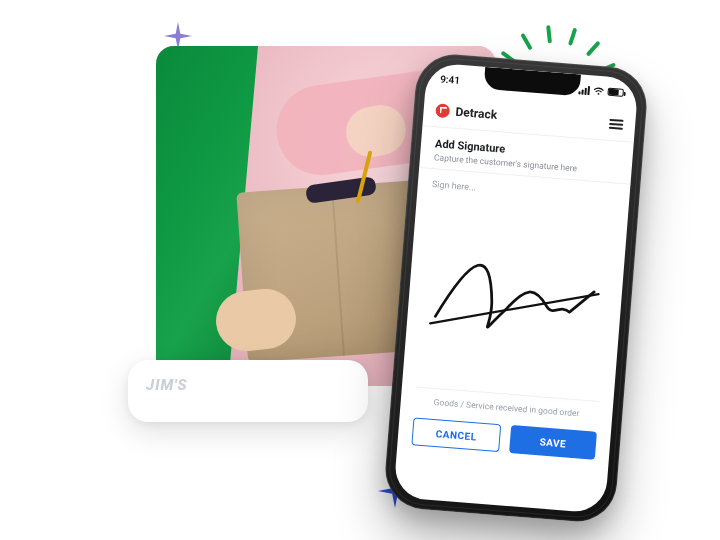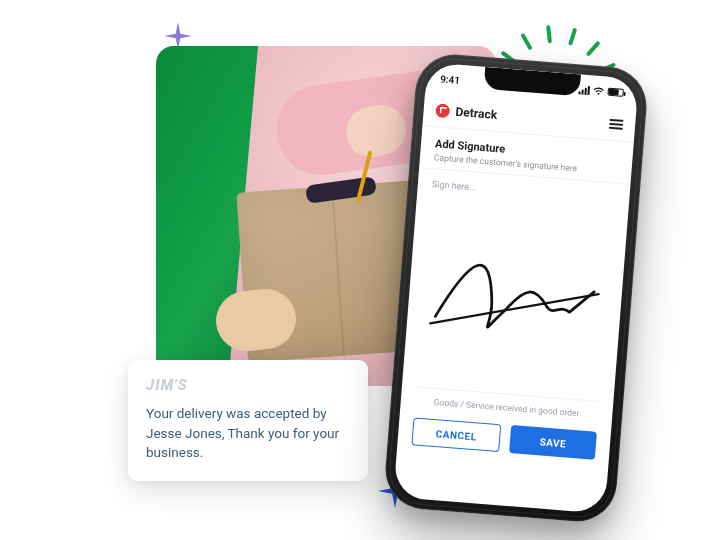--- a/index.html
+++ b/index.html
@@ -86,21 +86,21 @@
     transform-origin: -20px 2px;
   }
 
   
   .notif-card {
     position: absolute;
     left: 128px;
     top: 360px;
     width: 240px;
     background: #fff;
-    border-radius: 9px;
+    border-radius: 20px;
     box-shadow: 0 10px 30px rgba(0,0,0,.12), 0 2px 8px rgba(0,0,0,.06);
     padding: 16px 18px 18px;
   }
   .notif-brand {
     font-weight: 800;
     font-style: italic;
     color: #c9cfd6;
     letter-spacing: 1px;
     font-size: 15px;
     margin-bottom: 10px;
@@ -258,21 +258,20 @@
     <span style="transform: rotate(216deg) translateX(28px)"></span>
     <span style="transform: rotate(240deg) translateX(28px)"></span>
     <span style="transform: rotate(264deg) translateX(28px)"></span>
     <span style="transform: rotate(288deg) translateX(28px)"></span>
     <span style="transform: rotate(312deg) translateX(28px)"></span>
     <span style="transform: rotate(336deg) translateX(28px)"></span>
   </div>
 
   <div class="notif-card">
     <div class="notif-brand">JIM'S</div>
-    <div class="notif-text">Your delivery was accepted by Jesse Jones, Thank you for your business.</div>
   </div>
 
   <div class="sparkle" style="top:474px; left:378px;">
     <svg width="34" height="34" viewBox="0 0 24 24">
         <path d="M12 0 L14 10 L24 12 L14 14 L12 24 L10 14 L0 12 L10 10 Z" fill="#2a4ee0"></path>
       </svg>
   </div>
 
   <div class="phone">
     <div class="screen">

